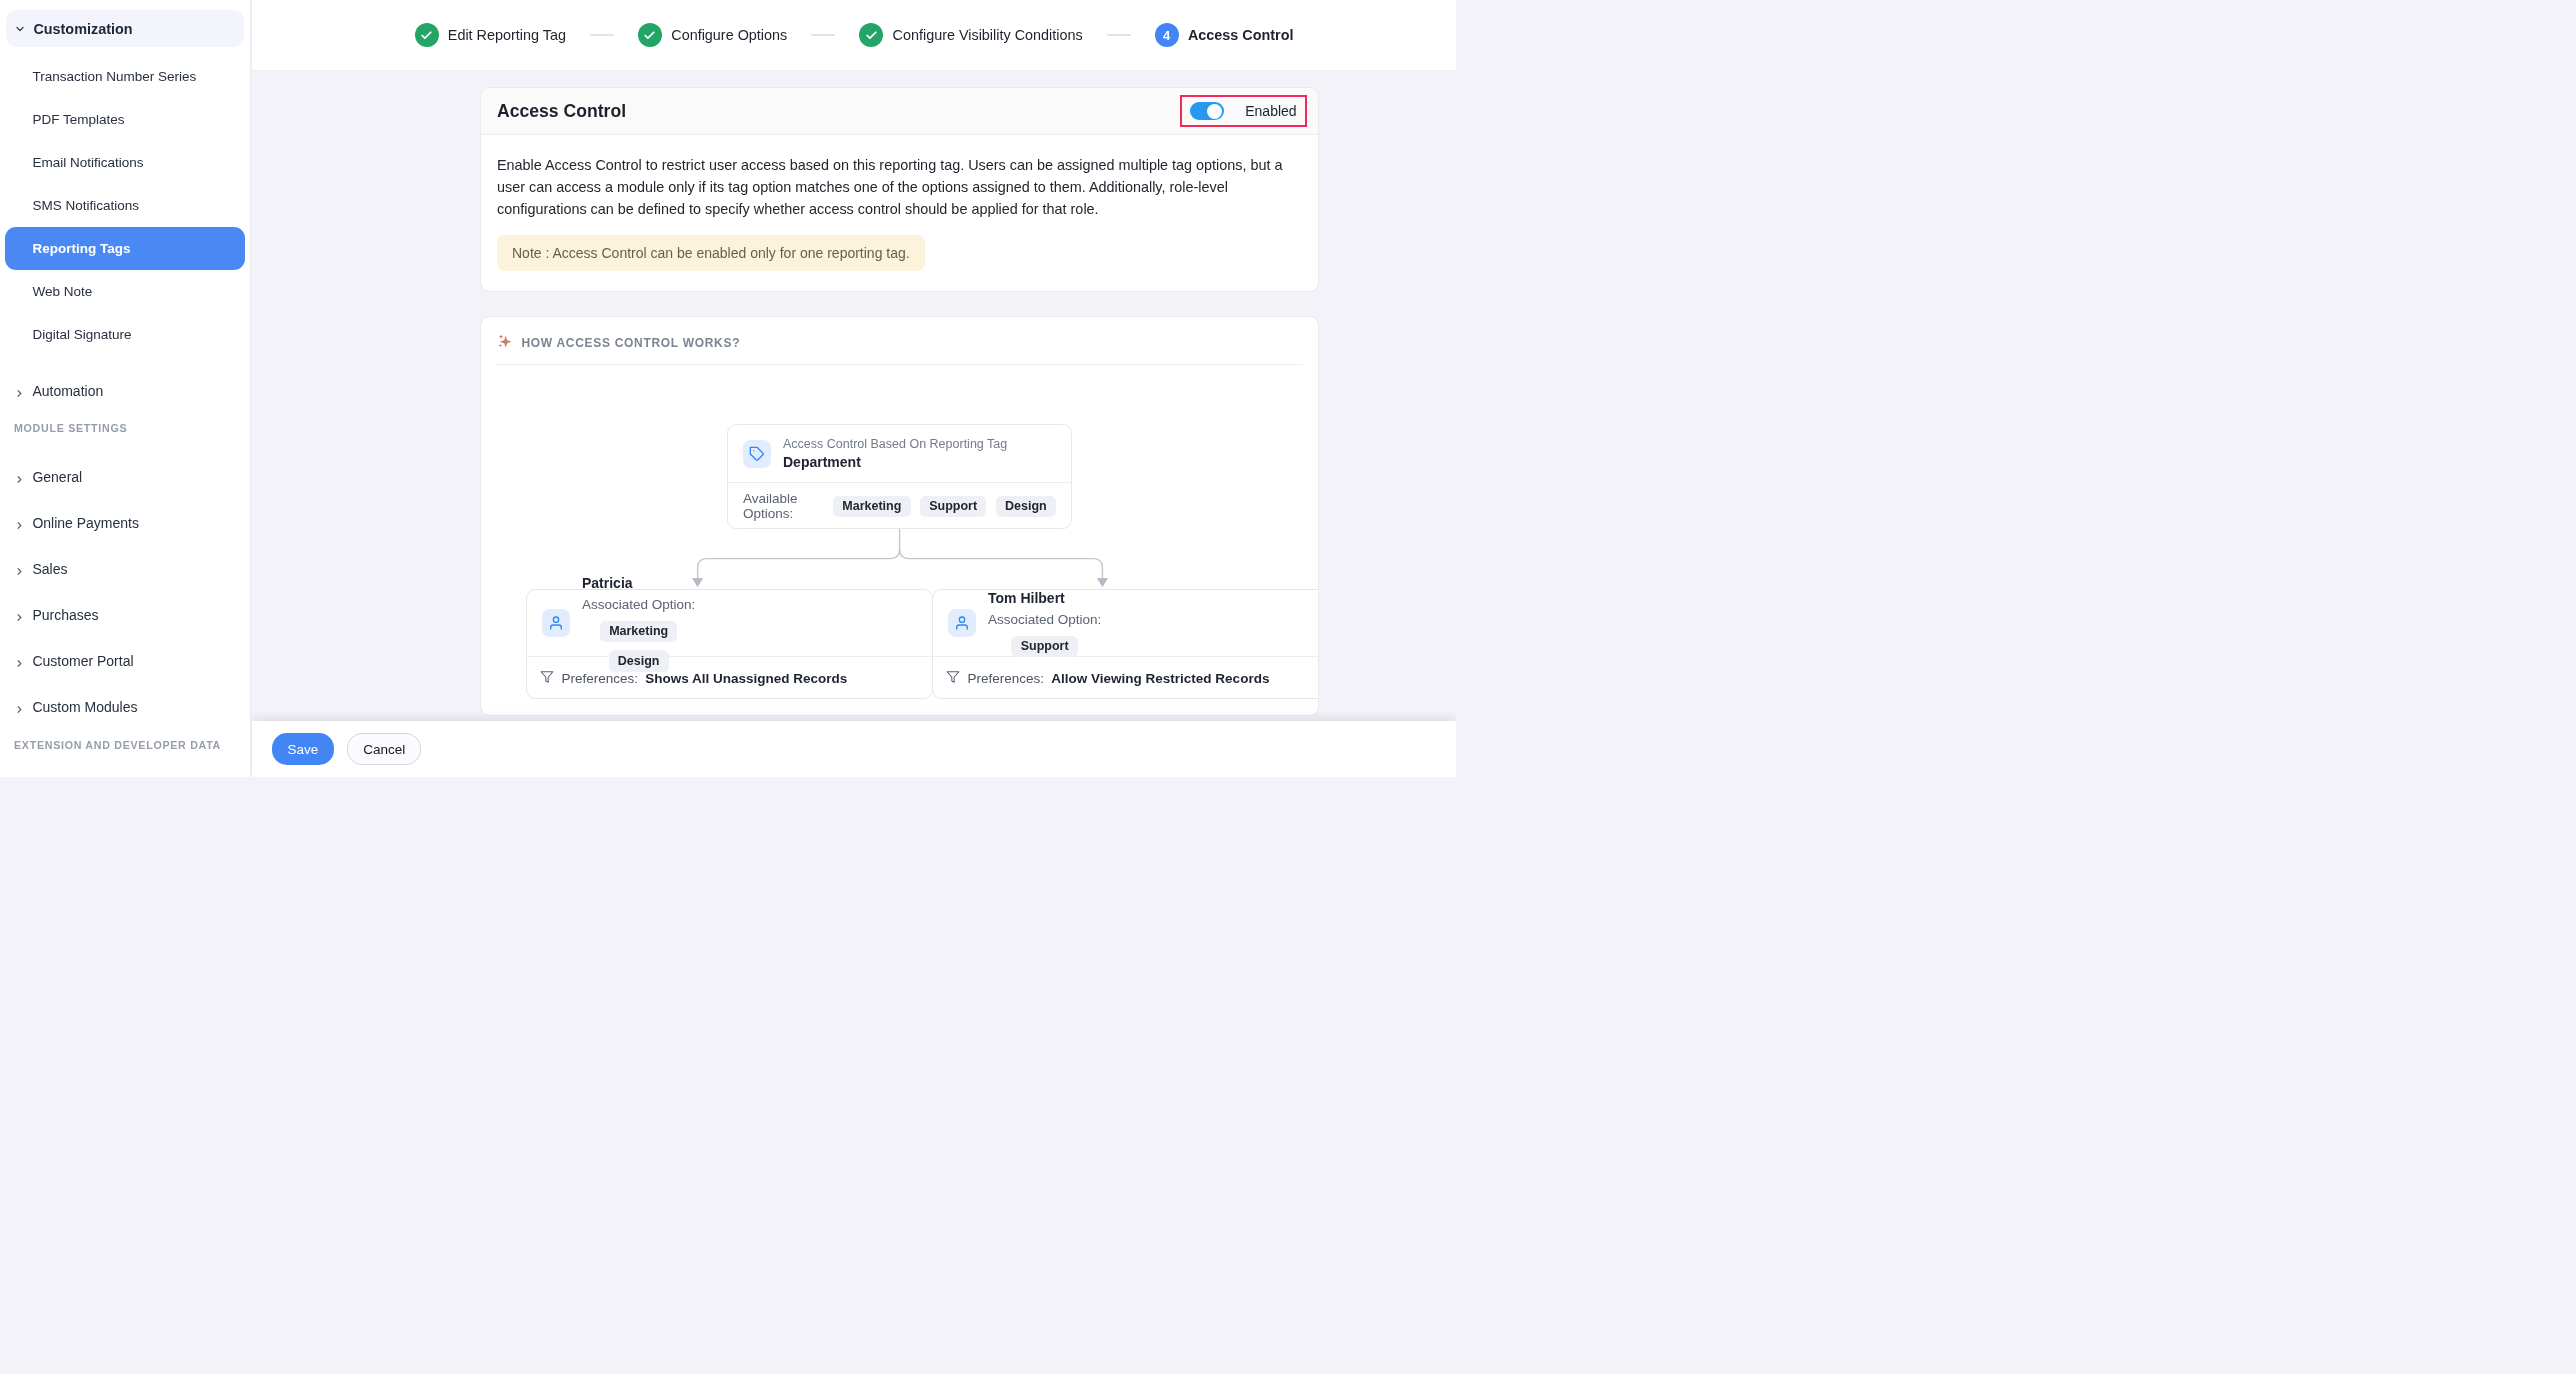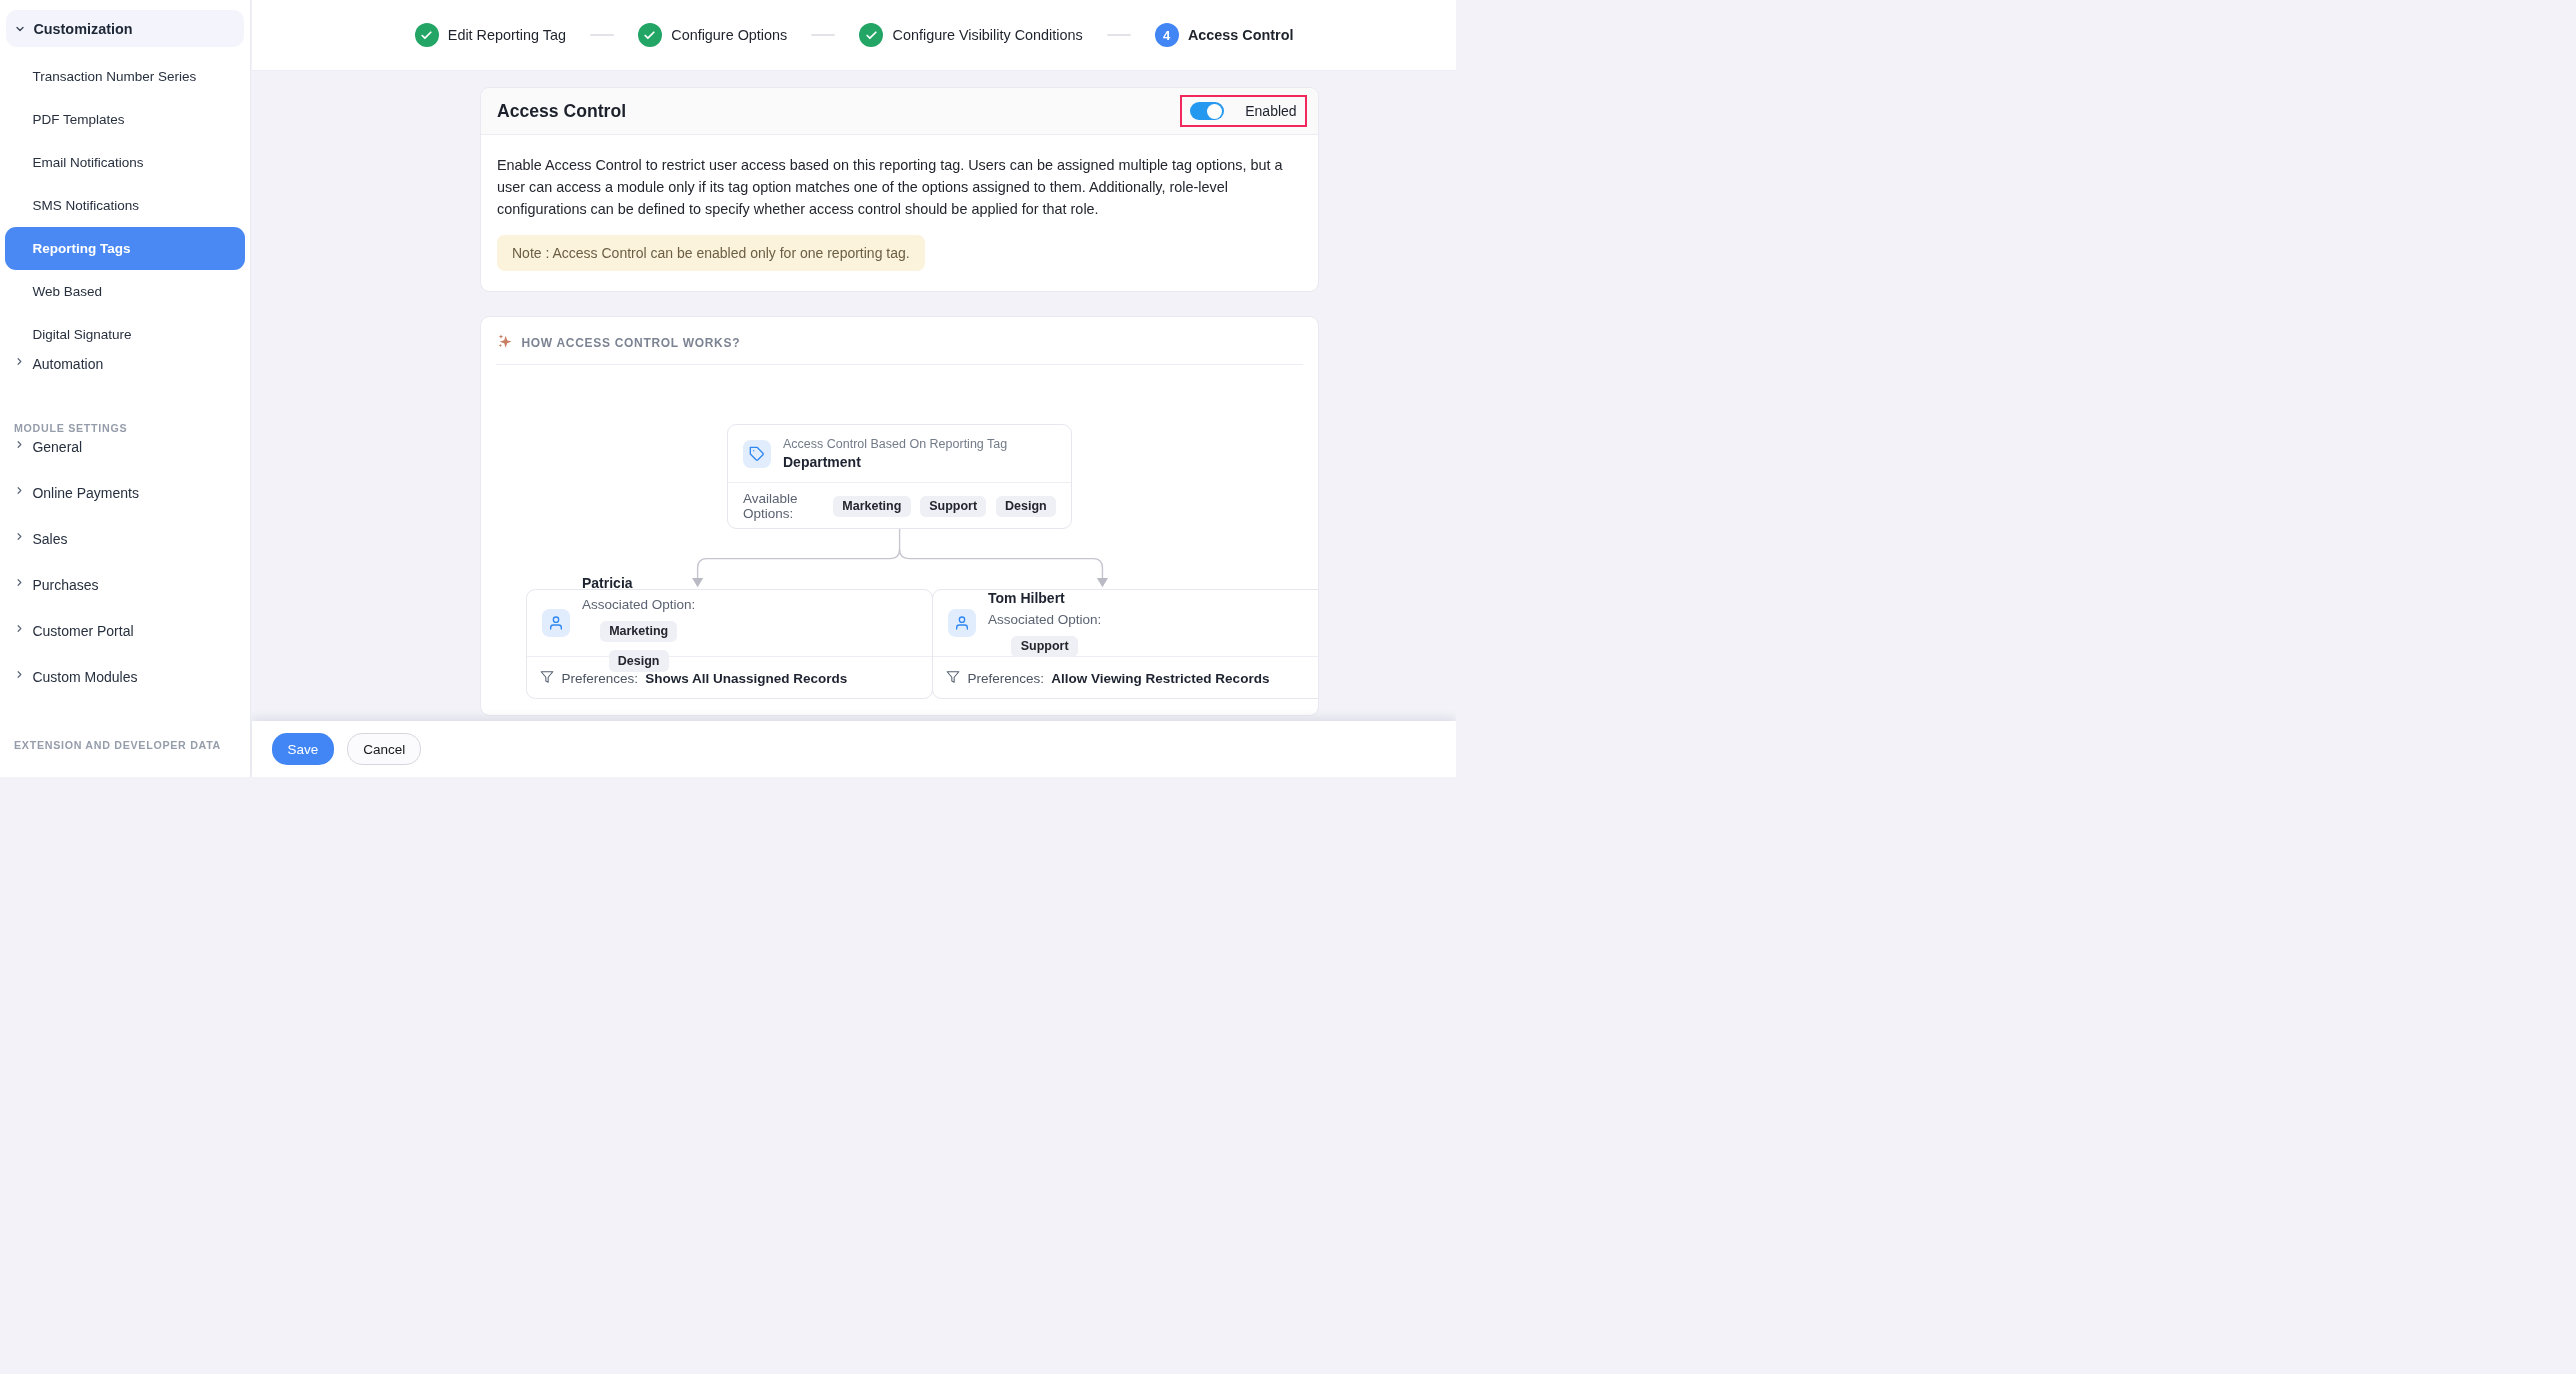--- a/index.html
+++ b/index.html
@@ -12,21 +12,21 @@
   
   .sidebar { position:absolute; left:0; top:0; bottom:0; width:251px;
     background:#fff; border-right:0.9px solid #e9e9f0; z-index:5; }
   .cust-pill { margin:10.2px 5.6px 7.4px; height:37px; border-radius:11px; background:#f4f4fc;
     display:flex; align-items:center; padding-left:8.4px; gap:7.4px;
     font-size:14.4px; font-weight:bold; color:#1d2736; cursor:pointer; }
   .nav-sub { height:43px; display:flex; align-items:center; padding-left:32.5px;
     font-size:13.5px; color:#27303f; cursor:pointer; }
   .nav-sub.active { margin:0 4.6px; border-radius:11px; background:#4a89f3;
     color:#fff; font-weight:bold; padding-left:28px; }
-  .nav-parent { height:43px; display:flex; align-items:flex-start; padding-left:14px;
+  .nav-parent { height:43px; display:flex; align-items:flex-end; padding-left:14px;
     gap:7.4px; font-size:14px; color:#27303f; cursor:pointer; }
   .nav-parent.tall { height:46px; }
   .side-header { margin-top:18.6px; height:22px; display:flex; align-items:center;
     padding-left:14px; font-size:10.7px; font-weight:bold; letter-spacing:0.7px; color:#959daa; }
   .chev { display:flex; flex:none; }
 
   
   .main { position:absolute; left:252px; right:0; top:0; bottom:0; }
   .stepper { height:71px; background:#fff; border-bottom:0.9px solid #ececf3;
     display:flex; align-items:center; justify-content:center;gap:11px; }
@@ -124,21 +124,21 @@
   <div class="nav-sub">
       <span>Email Notifications</span>
     </div>
   <div class="nav-sub">
       <span>SMS Notifications</span>
     </div>
   <div class="nav-sub active">
       <span>Reporting Tags</span>
     </div>
   <div class="nav-sub">
-      <span>Web Based</span>
+      <span>Web Note</span>
     </div>
   <div class="nav-sub">
       <span>Digital Signature</span>
     </div>
 
   <div class="nav-parent">
     <span class="chev">
       <svg width="11" height="11" viewBox="0 0 24 24" fill="none" stroke="#5c6878" stroke-width="2.6" stroke-linecap="round" stroke-linejoin="round">
           <polyline points="9 6 15 12 9 18"></polyline>
         </svg>

